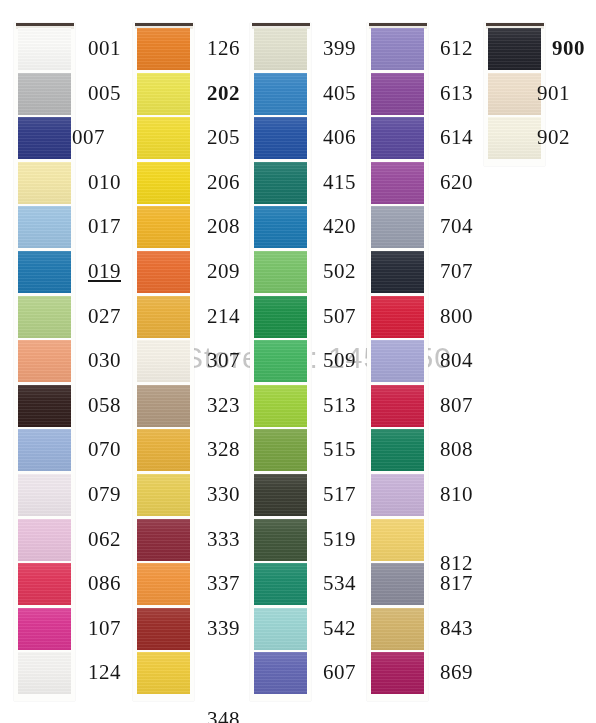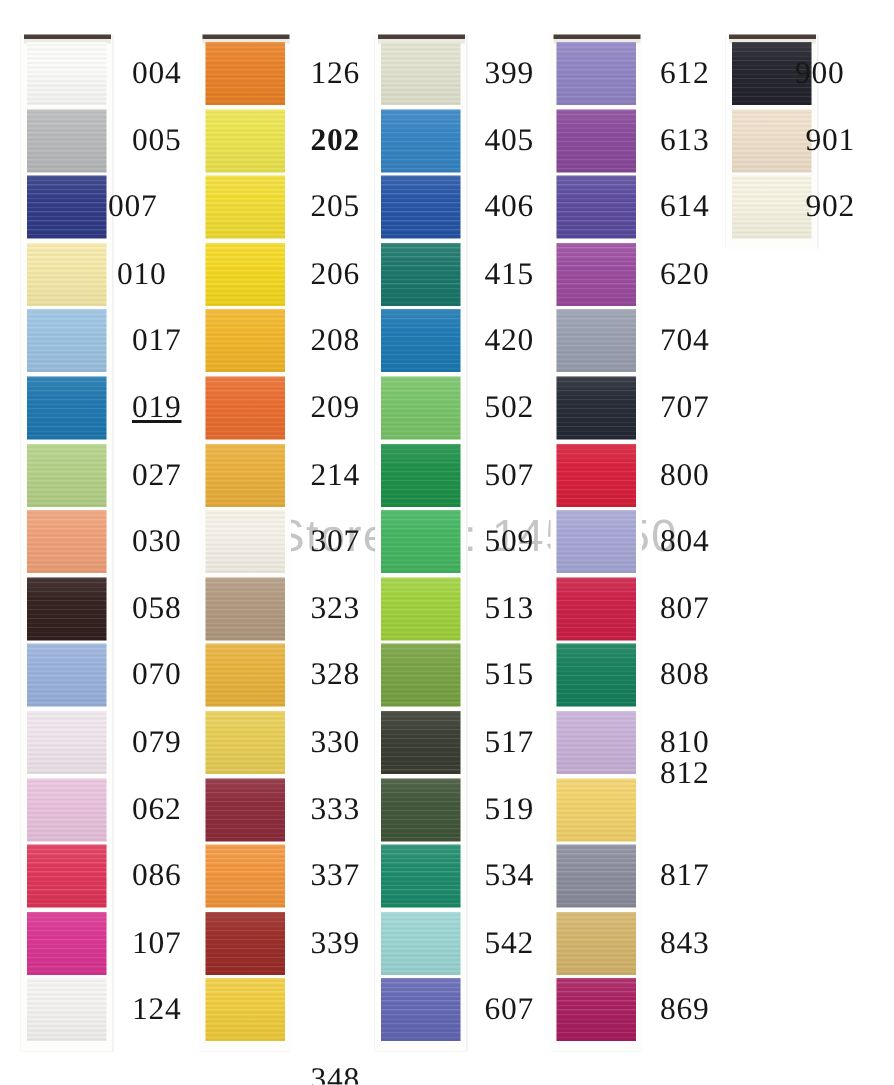--- a/index.html
+++ b/index.html
@@ -115,39 +115,39 @@
 
 <div class="column" style="left: 18px;">
       <div class="card" style="left: -4px; top: 23px; width: 61px; height: 678.4px;"></div>
       <div class="card-top-hl" style="left: -2px; top: 26px; width: 58px;"></div>
       <div class="card-top" style="left: -2px; top: 23px; width: 58px;"></div>
       <div class="swatch-row" style="left: 0px; top: 28px; width: 53px; height: 42px;">
         <div class="swatch" style="width: 53px; height: 42px; background-color: rgb(251, 251, 249);">
           <div class="swatch-sheen"></div>
         </div>
       </div>
-      <div class="code-label" style="left: 70px; top: 38px;">004</div>
+      <div class="code-label" style="left: 70px; top: 38px;">001</div>
       <div class="swatch-row" style="left: 0px; top: 72.6px; width: 53px; height: 42px;">
         <div class="swatch" style="width: 53px; height: 42px; background-color: rgb(185, 186, 187);">
           <div class="swatch-sheen"></div>
         </div>
       </div>
       <div class="code-label" style="left: 70px; top: 82.6px;">005</div>
       <div class="swatch-row" style="left: 0px; top: 117.2px; width: 53px; height: 42px;">
         <div class="swatch" style="width: 53px; height: 42px; background-color: rgb(48, 58, 134);">
           <div class="swatch-sheen"></div>
         </div>
       </div>
       <div class="code-label" style="left: 54px; top: 127.2px;">007</div>
       <div class="swatch-row" style="left: 0px; top: 161.8px; width: 53px; height: 42px;">
         <div class="swatch" style="width: 53px; height: 42px; background-color: rgb(245, 233, 168);">
           <div class="swatch-sheen"></div>
         </div>
       </div>
-      <div class="code-label" style="left: 60px; top: 171.8px;">010</div>
+      <div class="code-label" style="left: 70px; top: 171.8px;">010</div>
       <div class="swatch-row" style="left: 0px; top: 206.4px; width: 53px; height: 42px;">
         <div class="swatch" style="width: 53px; height: 42px; background-color: rgb(156, 195, 226);">
           <div class="swatch-sheen"></div>
         </div>
       </div>
       <div class="code-label" style="left: 70px; top: 216.4px; font-family: Liberation Serif, serif;">017</div>
       <div class="swatch-row" style="left: 0px; top: 251px; width: 53px; height: 42px;">
         <div class="swatch" style="width: 53px; height: 42px; background-color: rgb(31, 120, 176);">
           <div class="swatch-sheen"></div>
         </div>
@@ -466,21 +466,21 @@
         <div class="swatch" style="width: 53px; height: 42px; background-color: rgb(200, 178, 216);">
           <div class="swatch-sheen"></div>
         </div>
       </div>
       <div class="code-label" style="left: 69px; top: 484px;">810</div>
       <div class="swatch-row" style="left: 0px; top: 518.6px; width: 53px; height: 42px;">
         <div class="swatch" style="width: 53px; height: 42px; background-color: rgb(242, 210, 107);">
           <div class="swatch-sheen"></div>
         </div>
       </div>
-      <div class="code-label" style="left: 69px; top: 505px; text-align: right;">812</div>
+      <div class="code-label" style="left: 69px; top: 553px; text-align: right;">812</div>
       <div class="swatch-row" style="left: 0px; top: 563.2px; width: 53px; height: 42px;">
         <div class="swatch" style="width: 53px; height: 42px; background-color: rgb(139, 140, 156);">
           <div class="swatch-sheen"></div>
         </div>
       </div>
       <div class="code-label" style="left: 69px; top: 573.2px;">817</div>
       <div class="swatch-row" style="left: 0px; top: 607.8px; width: 53px; height: 42px;">
         <div class="swatch" style="width: 53px; height: 42px; background-color: rgb(212, 181, 107);">
           <div class="swatch-sheen"></div>
         </div>
@@ -495,21 +495,21 @@
     </div>
     <div class="column" style="left: 488px;">
       <div class="card" style="left: -4px; top: 23px; width: 61px; height: 143.2px;"></div>
       <div class="card-top-hl" style="left: -2px; top: 26px; width: 58px;"></div>
       <div class="card-top" style="left: -2px; top: 23px; width: 58px;"></div>
       <div class="swatch-row" style="left: 0px; top: 28px; width: 53px; height: 42px;">
         <div class="swatch" style="width: 53px; height: 42px; background-color: rgb(35, 36, 44);">
           <div class="swatch-sheen"></div>
         </div>
       </div>
-      <div class="code-label" style="left: 42px; top: 38px;">900</div>
+      <div class="code-label" style="left: 64px; top: 38px; font-weight: bold;">900</div>
       <div class="swatch-row" style="left: 0px; top: 72.6px; width: 53px; height: 42px;">
         <div class="swatch" style="width: 53px; height: 42px; background-color: rgb(239, 224, 203);">
           <div class="swatch-sheen"></div>
         </div>
       </div>
       <div class="code-label" style="left: 49px; top: 82.6px;">901</div>
       <div class="swatch-row" style="left: 0px; top: 117.2px; width: 53px; height: 42px;">
         <div class="swatch" style="width: 53px; height: 42px; background-color: rgb(246, 243, 226);">
           <div class="swatch-sheen"></div>
         </div>

